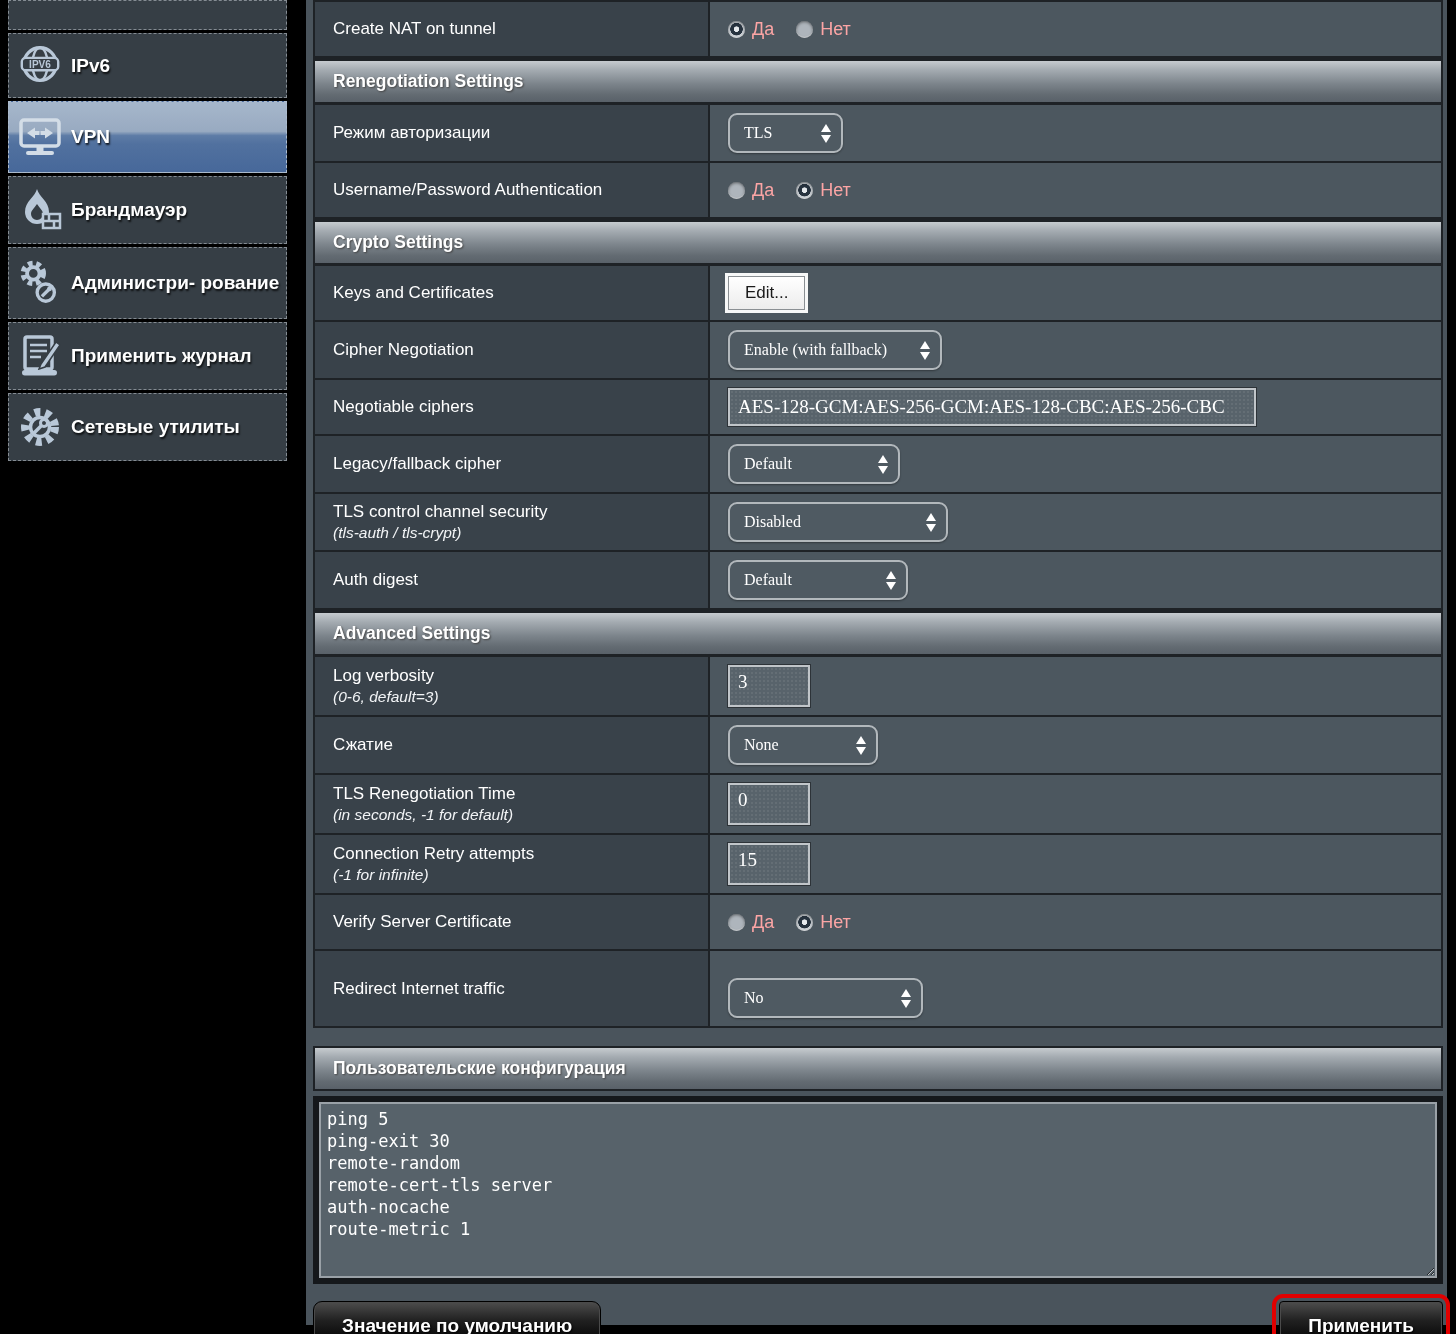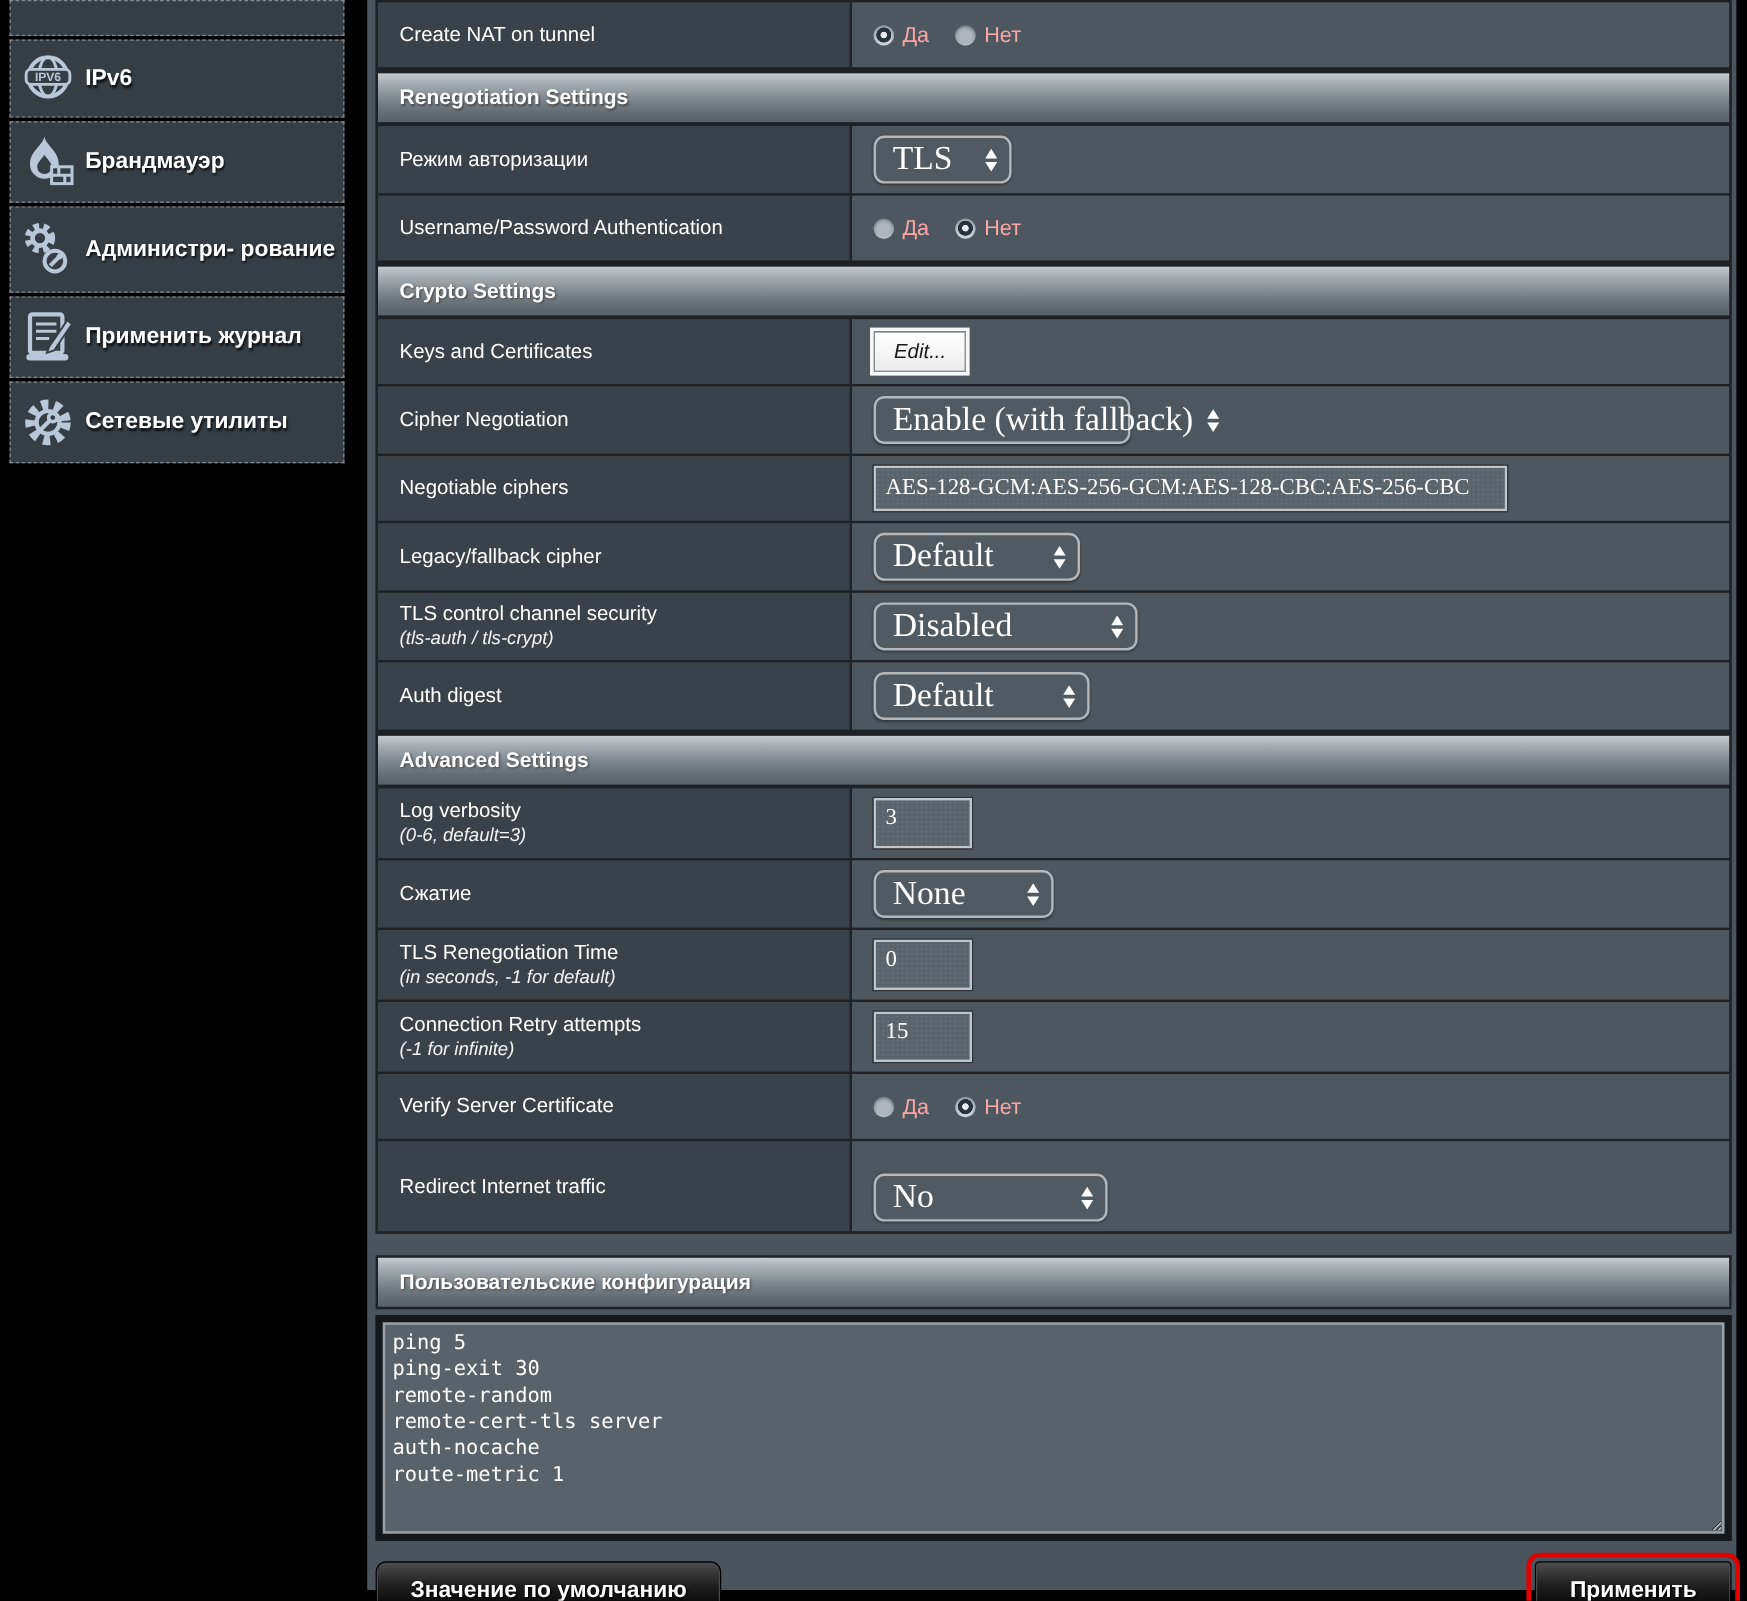--- a/index.html
+++ b/index.html
@@ -36,35 +36,35 @@
   
   .radio-group{display:flex;align-items:center;gap:22px;}
   .radio-wrap{display:flex;align-items:center;gap:7px;cursor:pointer;}
   .radio{width:17px;height:17px;border-radius:50%;background:#aeb5bc;
     box-shadow:inset 0 1px 3px rgba(0,0,0,.45), inset 0 -1px 1px rgba(255,255,255,.5);}
   .radio.sel{background:radial-gradient(circle at 50% 48%, #e6eaed 0 2.5px, #27333f 3px 6px, #ccd2d7 6.5px);}
   .radio-label{color:#fca5a5;font-size:18px;}
   .uiselect{height:40px;border:2px solid #b2b8bc;border-radius:9px;background:#4f5a62;
     display:flex;align-items:center;justify-content:space-between;padding:0 10px 0 14px;cursor:pointer;
     box-sizing:border-box;box-shadow:0 1px 2px rgba(0,0,0,.35);}
-  .sel-text{color:#fff;font-family:"Liberation Serif",serif;font-size:28px;white-space:nowrap;}
+  .sel-text{color:#fff;font-family:"Liberation Serif",serif;font-size:16px;white-space:nowrap;}
   .sel-arrows{display:flex;flex-direction:column;align-items:center;margin-left:12px;}
   .arr-up{width:0;height:0;border-left:5px solid transparent;border-right:5px solid transparent;
     border-bottom:8px solid #fff;margin-bottom:3px;}
   .arr-down{width:0;height:0;border-left:5px solid transparent;border-right:5px solid transparent;
     border-top:8px solid #fff;}
   .tinput{background:#58636b;border:2px solid #c0c5c9;outline:1px solid #2d3338;color:#fff;
     font-family:"Liberation Serif",serif;font-size:19px;display:flex;align-items:flex-start;
     padding:4px 8px;box-sizing:border-box;
     background-image:radial-gradient(rgba(255,255,255,.07) 1px,transparent 1px);background-size:4px 4px;}
   .tinput.small{width:82px;height:42px;}
   .tinput.wide{width:528px;height:38px;align-items:center;}
   .edit-btn{background:linear-gradient(180deg,#ffffff,#ececec);border:1px solid #8a8f93;
     box-shadow:0 0 0 3px #f7f8f8;color:#1a1a1a;font-family:"Liberation Sans",sans-serif;
-    font-size:17px;padding:6px 16px;cursor:pointer;font-style:italic;}
+    font-size:17px;padding:6px 16px;cursor:pointer;}
 
   
   #config-section{margin-top:18px;}
   #config-box{border:3px solid #15181b;background:#15181b;margin-top:5px;padding:3px;}
   #config-textarea{display:block;width:100%;height:176px;box-sizing:border-box;background:#57626a;
     color:#fff;font-family:"DejaVu Sans Mono",monospace;font-size:17px;line-height:1.3;
     border:2px solid #9aa1a7;padding:4px 6px;resize:vertical;}
 
   
   #footer-buttons{display:flex;justify-content:space-between;align-items:center;gap:6px;margin-top:17px;}
@@ -84,20 +84,32 @@
         <svg width="46" height="46" viewBox="0 0 48 48">
           <circle cx="24" cy="22" r="17" fill="none" stroke="#b9c8d8" stroke-width="3.5"></circle>
           <ellipse cx="24" cy="22" rx="8" ry="17" fill="none" stroke="#b9c8d8" stroke-width="2.5"></ellipse>
           <line x1="7" y1="22" x2="41" y2="22" stroke="#b9c8d8" stroke-width="2.5"></line>
           <rect x="5" y="15.5" width="38" height="13" rx="4" fill="#363e45" stroke="#b9c8d8" stroke-width="2.5"></rect>
           <text x="24" y="26" font-size="10.5" font-weight="bold" fill="#b9c8d8" text-anchor="middle" font-family="Liberation Sans,sans-serif">IPV6</text>
         </svg>
       </span>
       <span class="sb-label">IPv6</span>
     </div>
+    <div class="sb-item sel h72">
+      <span class="sb-icon">
+        <svg width="48" height="46" viewBox="0 0 48 46">
+          <rect x="5" y="6" width="38" height="26" rx="3" fill="none" stroke="#d3dde7" stroke-width="3.5"></rect>
+          <path d="M11 19 l8-5.5 v3.5 h4.5 v4 h-4.5 v3.5 z" fill="#d3dde7"></path>
+          <path d="M37 19 l-8-5.5 v3.5 h-4.5 v4 h4.5 v3.5 z" fill="#d3dde7"></path>
+          <rect x="20.5" y="32" width="7" height="5" fill="#d3dde7"></rect>
+          <rect x="10" y="37" width="28" height="4" rx="2" fill="#d3dde7"></rect>
+        </svg>
+      </span>
+      <span class="sb-label">VPN</span>
+    </div>
     <div class="sb-item h68">
       <span class="sb-icon">
         <svg width="48" height="46" viewBox="0 0 48 46">
           <path d="M21 2 C19 10 9 14 9 25 a12 12 0 0 0 24 0 C33 14 23 10 21 2 z" fill="#b9c8d8"></path>
           <path d="M21 17 c-3 4.5-6 6.5-6 10 a6 6 0 0 0 12 0 c0-3.5-3-5.5-6-10z" fill="#363e45"></path>
           <g stroke="#b9c8d8" stroke-width="2.5" fill="#363e45">
             <rect x="27" y="27" width="17" height="14"></rect>
             <line x1="27" y1="34" x2="44" y2="34"></line>
             <line x1="33" y1="27" x2="33" y2="34"></line>
             <line x1="38" y1="34" x2="38" y2="41"></line>

